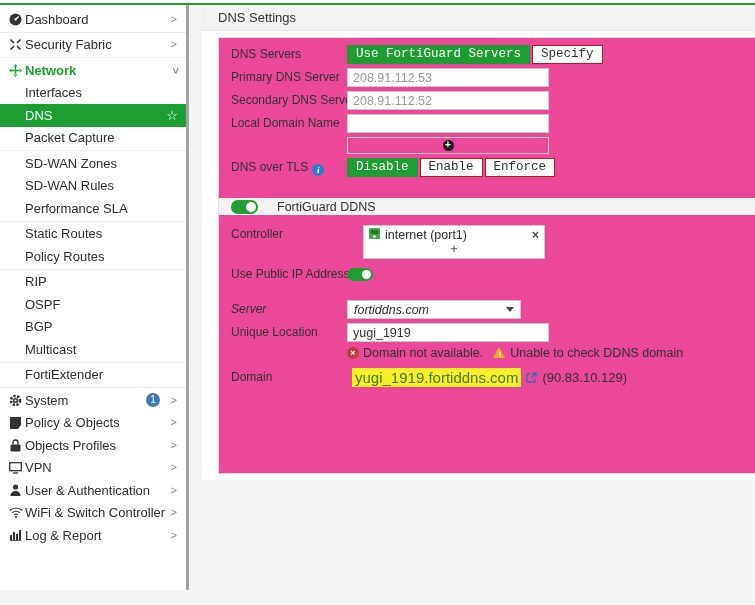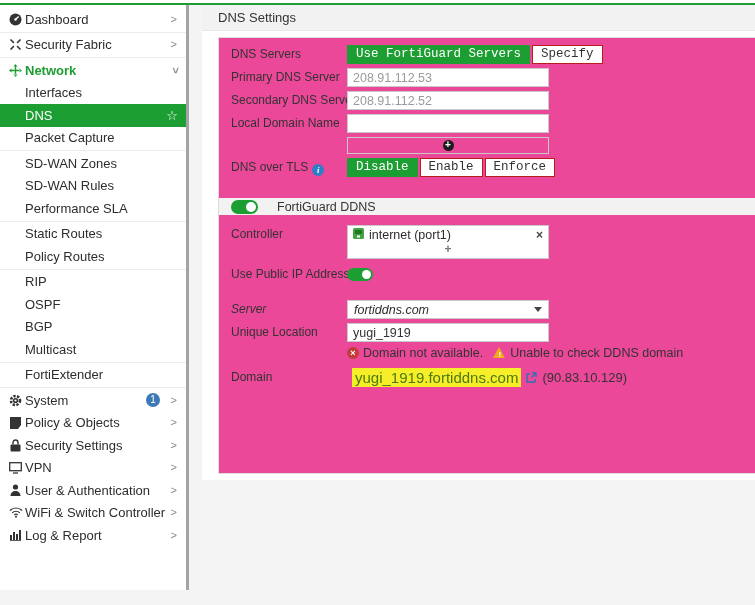--- a/index.html
+++ b/index.html
@@ -45,26 +45,26 @@
   .plus-circle{width:11px;height:11px;border-radius:50%;background:#1d1d1d;color:#fff;font-size:10px;line-height:10px;text-align:center;font-weight:bold;}
   .info-i{display:inline-block;width:12px;height:12px;border-radius:50%;background:#2c7fc6;color:#fff;font-size:9px;line-height:12px;text-align:center;font-weight:bold;font-style:italic;font-family:"Liberation Serif",serif;margin-left:4px;vertical-align:-2px;}
 
   .ddns-bar{height:17px;background:#f2f2f2;display:flex;align-items:center;padding-left:12px;gap:19px;margin:21px 0 10px 0;}
   .ddns-title{font-size:12.5px;color:#333;}
   .toggle{width:27px;height:14px;border-radius:8px;background:var(--green);position:relative;flex:none;cursor:pointer;}
   .toggle::after{content:"";position:absolute;right:2px;top:2px;width:10px;height:10px;border-radius:50%;background:#fff;}
   .toggle.small{width:26px;height:13px;}
   .toggle.small::after{width:9px;height:9px;}
 
-  .if-box{width:202px;border:1px solid var(--border);font-size:12.5px;background:#fff;}
+  .if-box{width:182px;border:1px solid var(--border);font-size:12.5px;background:#fff;margin-left:16px;}
   .if-line1{display:flex;align-items:center;height:17px;padding:0 5px;gap:5px;}
   .if-x{margin-left:auto;color:#444;font-weight:bold;font-size:12px;line-height:1;cursor:pointer;}
   .if-plus{text-align:center;height:15px;line-height:13px;color:#777;font-weight:bold;font-size:12px;cursor:pointer;}
 
-  .select{width:202px;height:19px;border:1px solid var(--border);display:flex;align-items:center;padding:0 6px;font-size:12.5px;background:#fff;cursor:pointer;}
+  .select{width:174px;height:19px;border:1px solid var(--border);display:flex;align-items:center;padding:0 6px;font-size:12.5px;background:#fff;cursor:pointer;}
   .caret{margin-left:auto;width:0;height:0;border-left:4px solid transparent;border-right:4px solid transparent;border-top:5px solid #444;}
 
   .msg-row{display:flex;align-items:center;gap:4px;font-size:12.5px;color:#333;margin:2px 0 2px 128px;}
   .err-ic{width:12px;height:12px;border-radius:50%;background:#c33c3c;color:#fff;font-size:9px;line-height:12px;text-align:center;font-weight:bold;flex:none;}
   .warn{position:relative;width:13px;height:12px;flex:none;margin-left:6px;}
   .warn::before{content:"";position:absolute;left:0;top:0;width:0;height:0;border-left:6.5px solid transparent;border-right:6.5px solid transparent;border-bottom:11px solid #f0a91e;}
   .warn-mark{position:absolute;left:0;right:0;top:2.5px;color:#fff;font-size:8px;text-align:center;font-weight:bold;z-index:1;}
 
   .domain-row{display:flex;align-items:center;gap:5px;margin-top:8px;}
   .domain-link{font-size:15px;color:#4a7a10;background:#f7ee2a;padding:1px 3px;cursor:pointer;}
@@ -187,21 +187,21 @@
     <span class="chev">&gt;</span>
   </div>
 
   <div class="nav-item">
     <span class="nav-icon">
         <svg width="11" height="13" viewBox="0 0 11 13">
           <rect x="0.5" y="5.5" width="10" height="7" rx="1" fill="#333"></rect>
           <path d="M3 5.5V3.5a2.5 2.5 0 0 1 5 0v2" fill="none" stroke="#333" stroke-width="1.4"></path>
         </svg>
       </span>
-    <span>Security Settings</span>
+    <span>Objects Profiles</span>
     <span class="chev">&gt;</span>
   </div>
 
   <div class="nav-item">
     <span class="nav-icon">
         <svg width="13" height="12" viewBox="0 0 13 12">
           <rect x="0.7" y="0.7" width="11.6" height="8" fill="none" stroke="#333" stroke-width="1.3"></rect>
           <path d="M4 11h5" stroke="#333" stroke-width="1.3"></path>
         </svg>
       </span>

